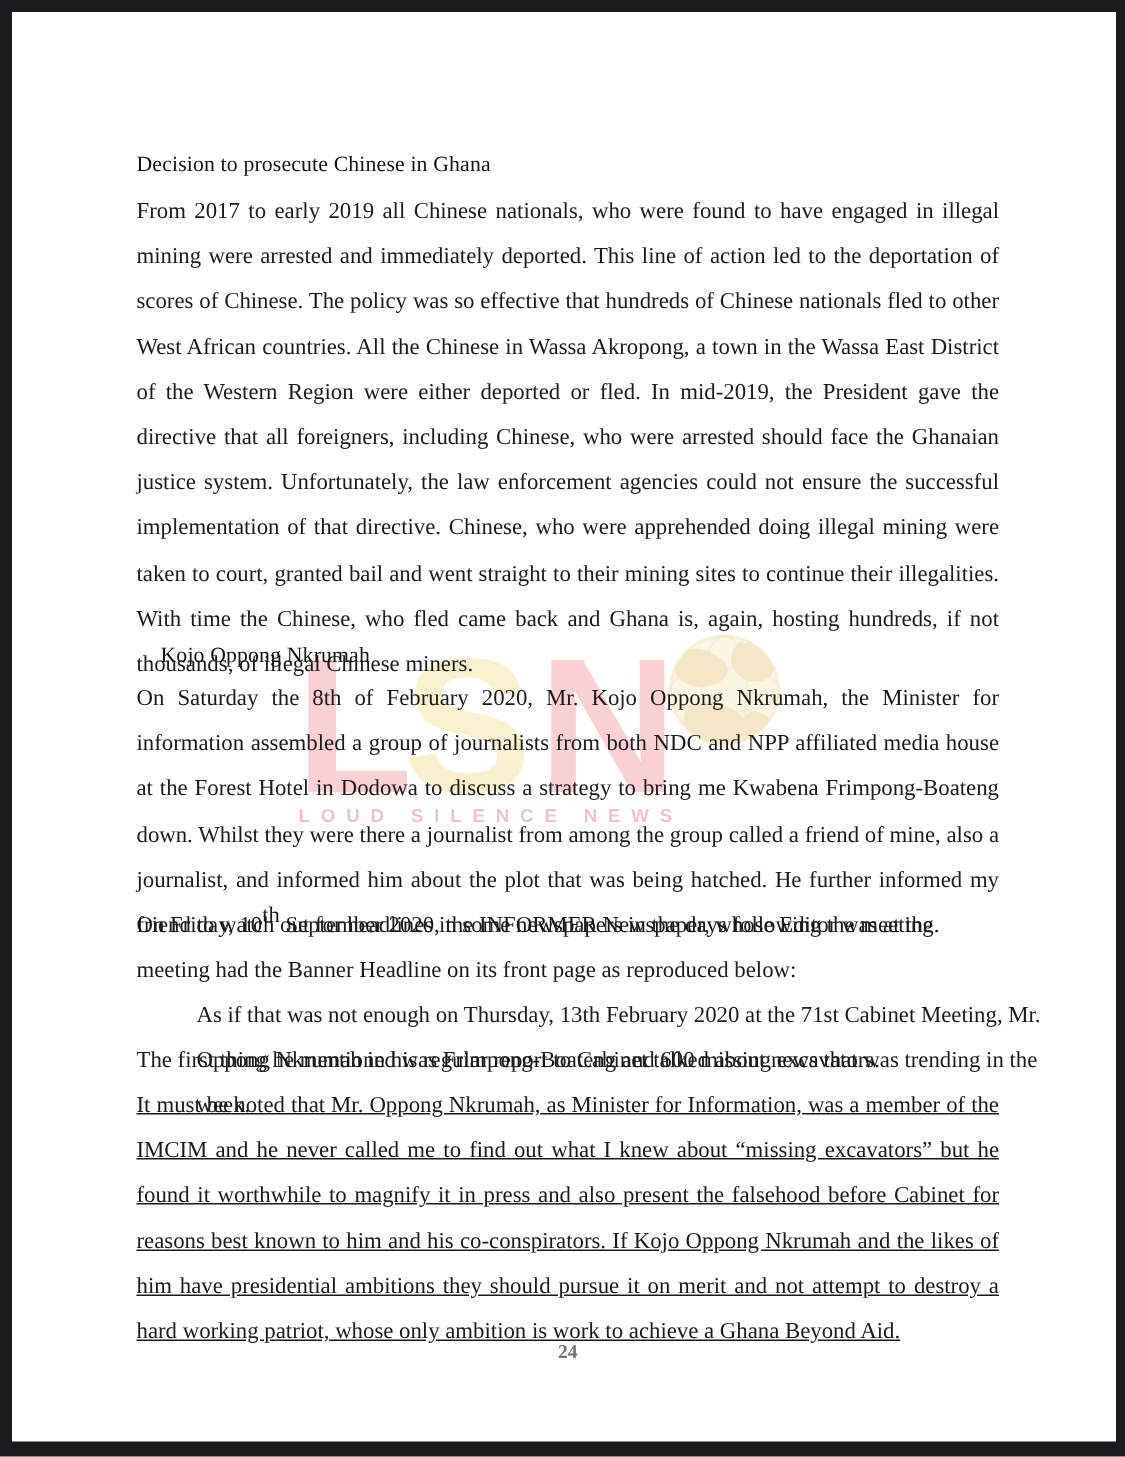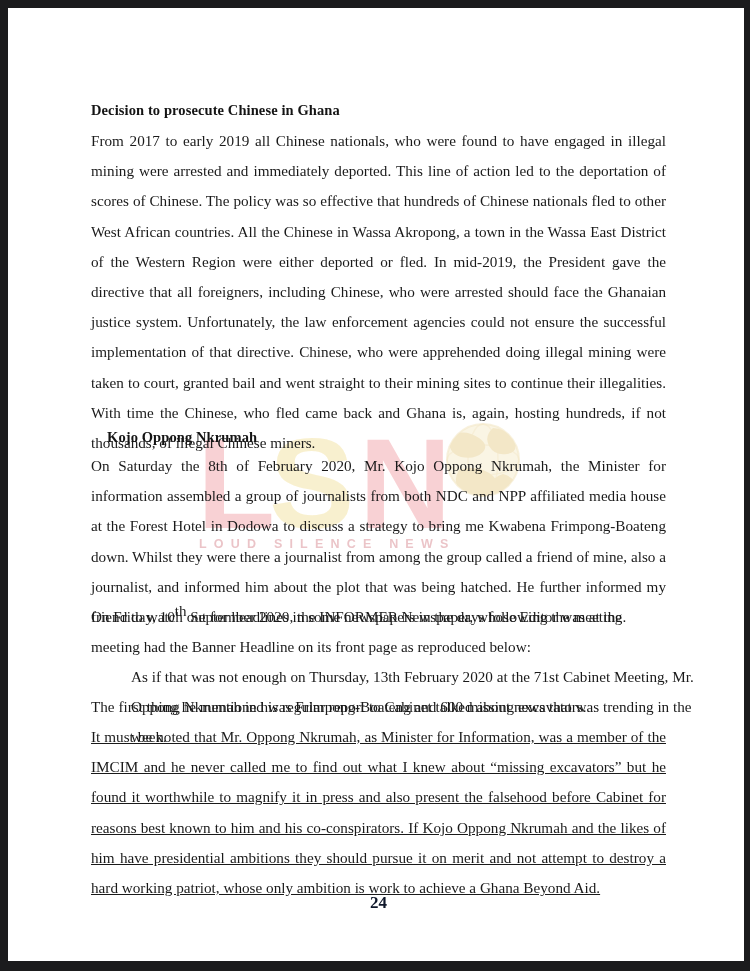--- a/index.html
+++ b/index.html
@@ -46,21 +46,21 @@
     position: absolute;
     left: 83px;
     top: 0;
     width: 575px;
     height: 953px;
     z-index: 2;
   }
 
   .section-heading {
     font-size: 14.5px;
-    font-weight: bold;
+    font-weight: normal;
     color: #141414;
     letter-spacing: 0.1px;
   }
 
   .para {
     font-size: 15.2px;
     color: #1a1a1a;
     line-height: 30.2px;
     margin: 0;
   }
@@ -77,23 +77,23 @@
     vertical-align: super;
     line-height: 0;
     text-align: right;
   }
 
   .page-number {
     position: absolute;
     left: 0;
     width: 575px;
     text-align: center;
-    font-size: 17px;
+    font-size: 13px;
     font-weight: bold;
-    color: #0f172a;
+    color: #737373;
   }
 
   
   #heading-1 { position: absolute; left: 0; top: 94px; }
   #para-1    { position: absolute; left: 0; top: 118px; width: 575px; }
   #heading-2 { position: absolute; left: 16px; top: 421px; }
   #para-2    { position: absolute; left: 0; top: 443px; width: 575px; }
   #para-3    { position: absolute; left: 0; top: 594px; width: 575px; }
   #para-4    { position: absolute; left: 0; top: 654px; width: 575px; margin-left: 40px; }
   #para-5    { position: absolute; left: 0; top: 684px; width: 575px; }

